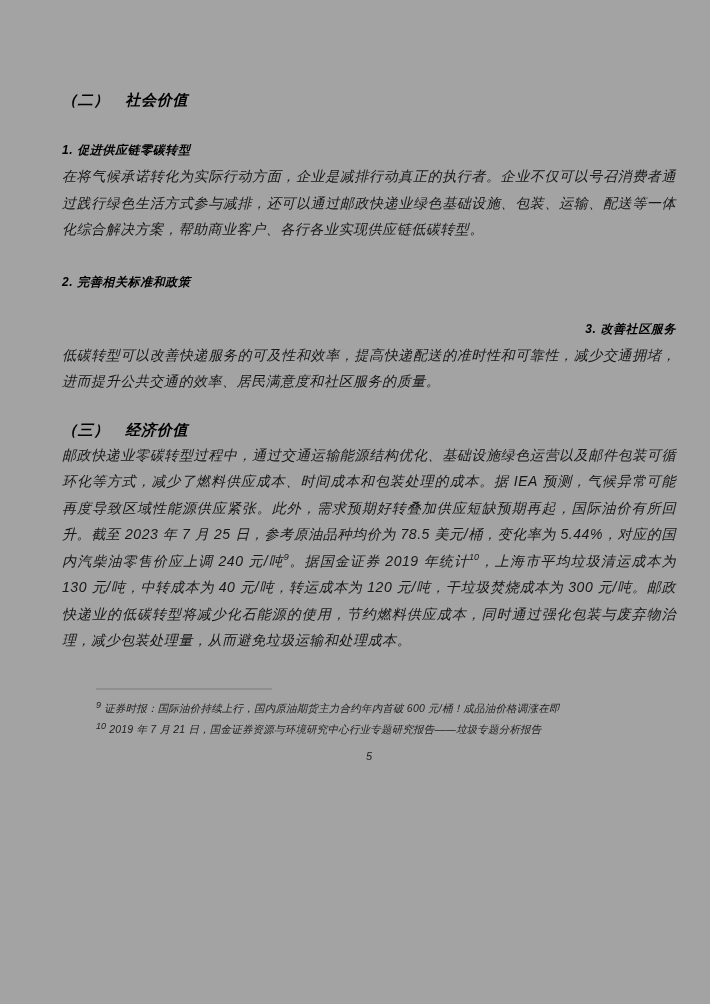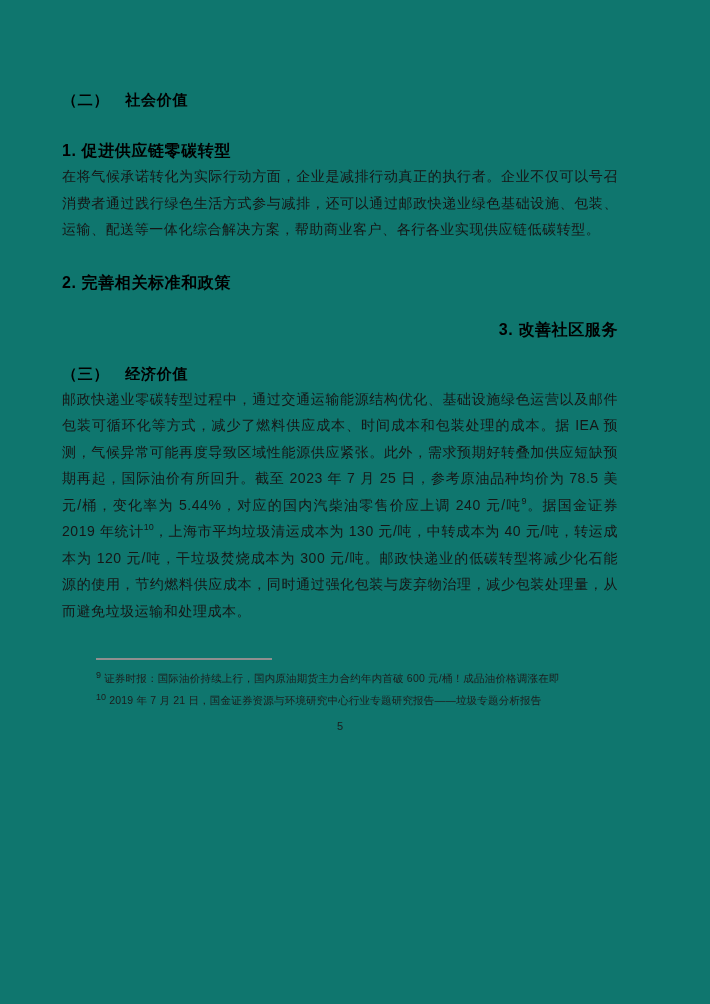--- a/index.html
+++ b/index.html
@@ -6,33 +6,34 @@
   html, body { background:#ffffff; }
   body {
     width:710px; height:1004px;
     font-family:"Liberation Sans","DejaVu Sans",sans-serif;
     color:#161616;
     overflow:hidden;
   }
   .page {
     position:relative;
     width:710px; height:1004px;
-    background:#0f766e;
-    padding:90px 92px 0 62px;
+    background:#a3a3a3;
+    padding:90px 34px 0 62px;
+    font-style:italic;
   }
   .h2 {
     font-size:15px;
     font-weight:700;
     color:#000000;
     letter-spacing:0.8px;
     line-height:19px;
   }
   .h2.economic { margin-top:25px; }
   .sub-title {
-    font-size:16px;
+    font-size:12px;
     font-weight:700;
     color:#000000;
     letter-spacing:0.6px;
     line-height:19px;
   }
   .mt-sub1 { margin-top:32px; }
   .mt-sub2 { margin-top:30px; }
   .mt-sub3 { margin-top:28px;text-align:right; }
   .mt-sub4 { margin-top:40px; }
   .body-text {
@@ -83,20 +84,21 @@
 <div class="page">
 
   <div class="h2">（二）　社会价值</div>
 
   <div class="sub-title mt-sub1">1. 促进供应链零碳转型</div>
   <p class="body-text">在将气候承诺转化为实际行动方面，企业是减排行动真正的执行者。企业不仅可以号召消费者通过践行绿色生活方式参与减排，还可以通过邮政快递业绿色基础设施、包装、运输、配送等一体化综合解决方案，帮助商业客户、各行各业实现供应链低碳转型。</p>
 
   <div class="sub-title mt-sub2">2. 完善相关标准和政策</div>
 
   <div class="sub-title mt-sub3">3. 改善社区服务</div>
+  <p class="body-text">低碳转型可以改善快递服务的可及性和效率，提高快递配送的准时性和可靠性，减少交通拥堵，进而提升公共交通的效率、居民满意度和社区服务的质量。</p>
 
   <div class="h2 economic">（三）　经济价值</div>
 
   <p class="body-text"><span>邮政快递业零碳转型过程中，通过交通运输能源结构优化、基础设施绿色运营以及邮件包装可循环化等方式，减少了燃料供应成本、时间成本和包装处理的成本。据 IEA 预测，气候异常可能再度导致区域性能源供应紧张。此外，需求预期好转叠加供应短缺预期再起，国际油价有所回升。截至 2023 年 7 月 25 日，参考原油品种均价为 78.5 美元/桶，变化率为 5.44%，对应的国内汽柴油零售价应上调 240 元/吨</span><sup>9</sup><span>。据国金证券 2019 年统计</span><sup>10</sup><span>，上海市平均垃圾清运成本为 130 元/吨，中转成本为 40 元/吨，转运成本为 120 元/吨，干垃圾焚烧成本为 300 元/吨。邮政快递业的低碳转型将减少化石能源的使用，节约燃料供应成本，同时通过强化包装与废弃物治理，减少包装处理量，从而避免垃圾运输和处理成本。</span></p>
 
   <div class="footnote-area">
     <div class="footnote-divider"></div>
     <div class="footnote first"><sup>9</sup><span> 证券时报：国际油价持续上行，国内原油期货主力合约年内首破 600 元/桶！成品油价格调涨在即</span></div>
     <div class="footnote"><sup>10</sup><span> 2019 年 7 月 21 日，国金证券资源与环境研究中心行业专题研究报告——垃圾专题分析报告</span></div>
   </div>

